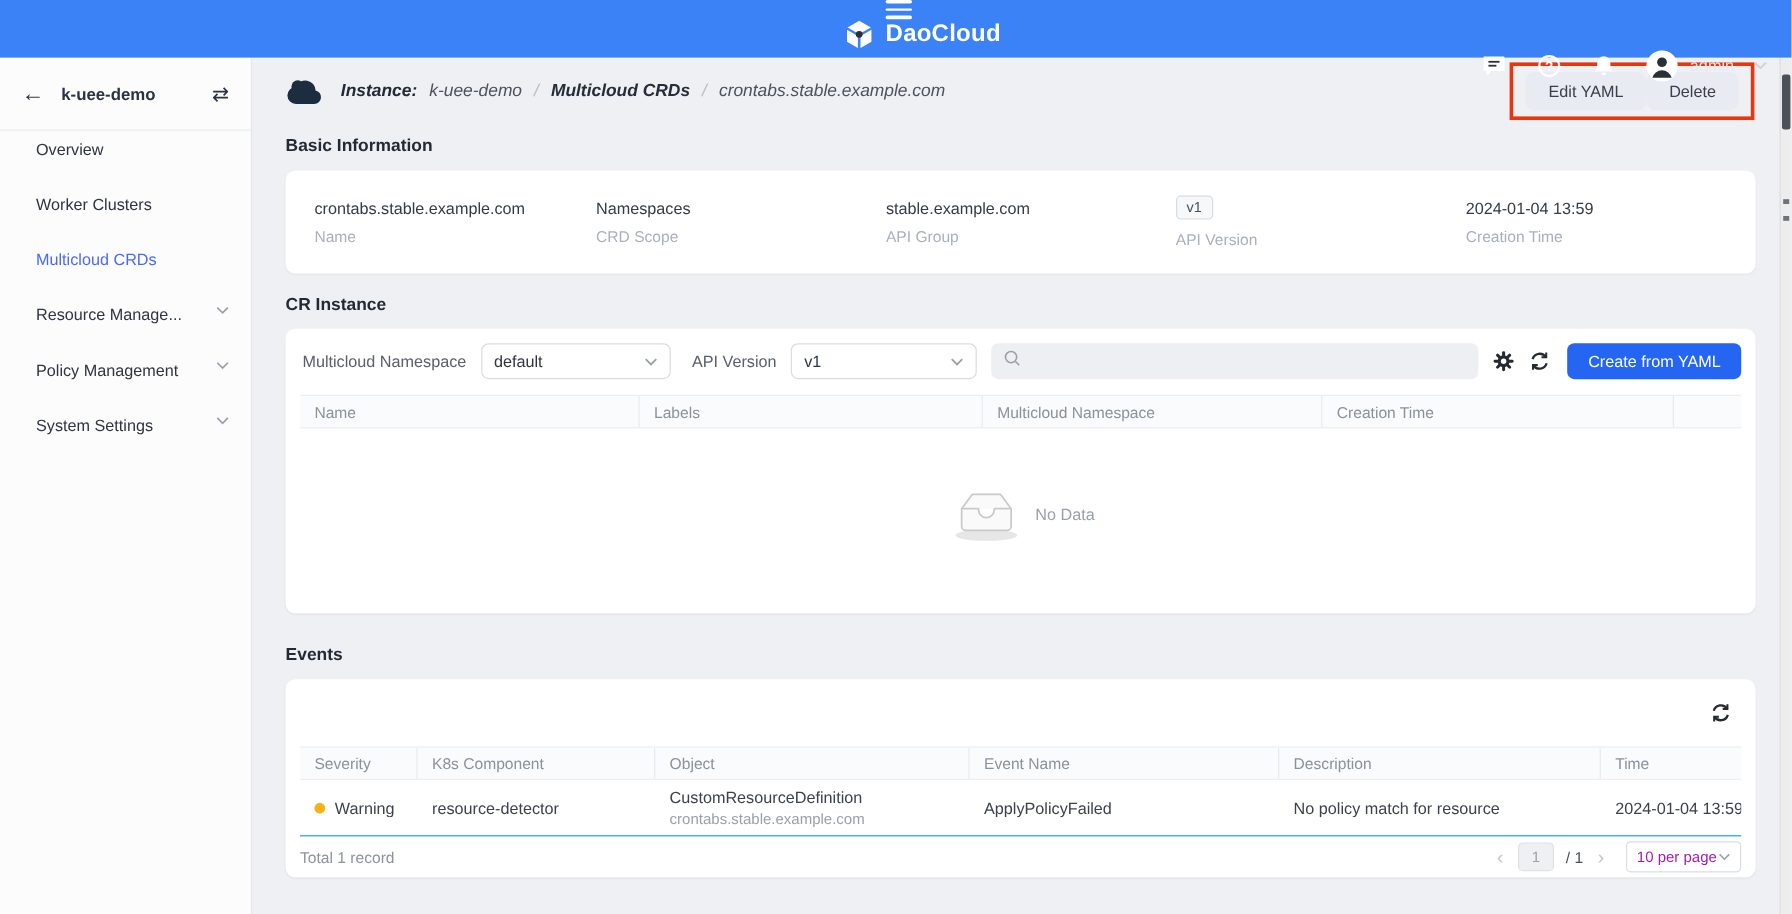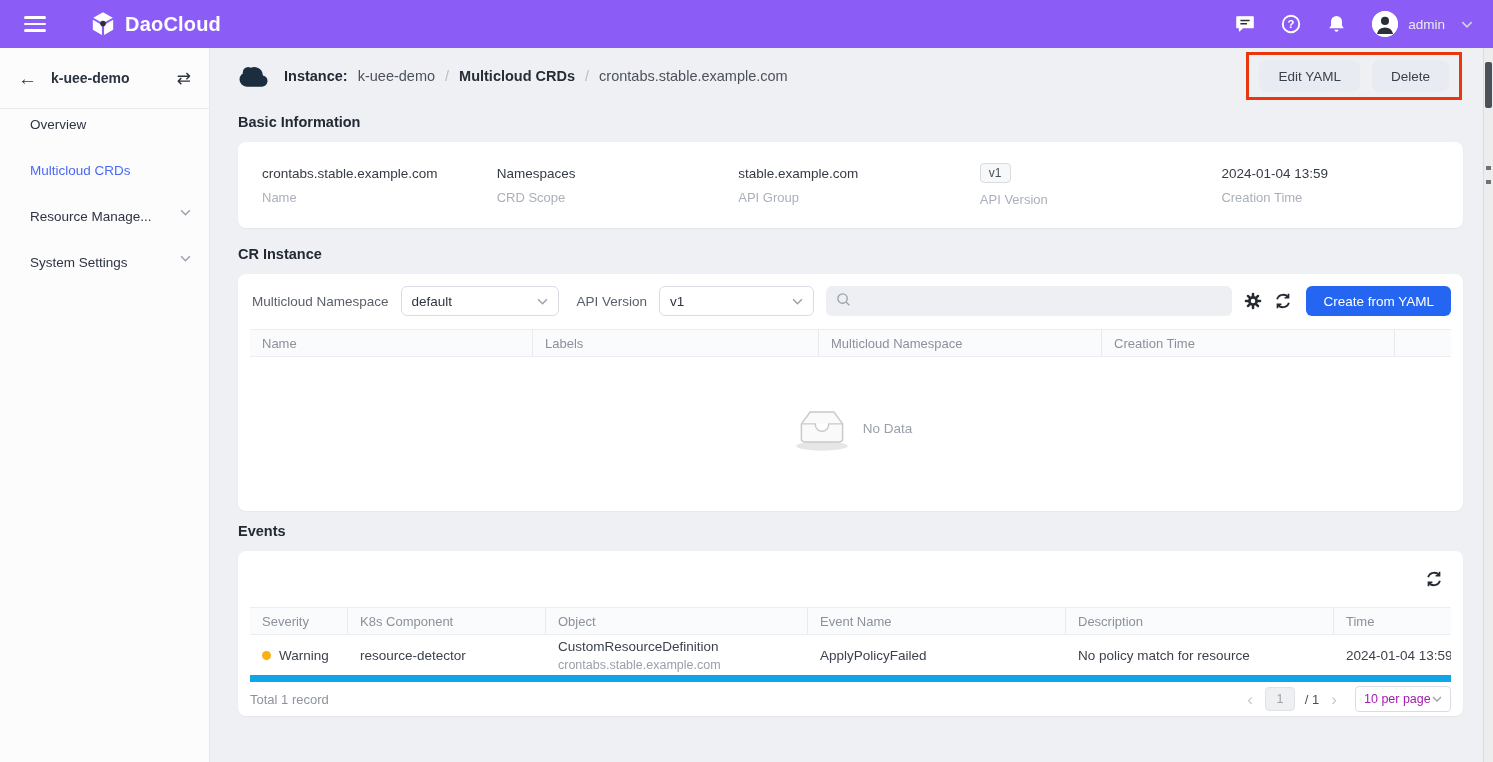--- a/index.html
+++ b/index.html
@@ -1,21 +1,21 @@
 <!DOCTYPE html>
 <html><head>
 <meta charset="utf-8">
 <style>
   * { margin:0; padding:0; box-sizing:border-box; }
   html,body { width:1493px; height:762px; overflow:hidden; }
   body { font-family:"Liberation Sans", sans-serif; background:#eef0f3; position:relative; color:#2c323c; }
 
   
-  .navbar { position:absolute; top:0; left:0; width:1493px; height:48px; background:#8b5cf6;
-            display:flex; align-items:center; padding:0 20px; z-index:30; }
+  .navbar { position:absolute; top:0; left:0; width:1493px; height:48px; background:#3b82f6;
+            display:flex; align-items:center; padding:0 20px; z-index:30;flex-direction:column; }
   .hamburger { width:22px; display:flex; flex-direction:column; gap:4px; cursor:pointer; margin-left:4px; }
   .hamburger span { height:2.5px; background:#fff; border-radius:2px; }
   .brand { display:flex; align-items:center; gap:9px; margin-left:44px; }
   .brand-name { color:#fff; font-size:20px; font-weight:bold; letter-spacing:.2px; }
   .nav-right { margin-left:auto; display:flex; align-items:center; gap:26px; }
   .nav-icon { display:flex; align-items:center; cursor:pointer; }
   .avatar-wrap { width:26px; height:26px; border-radius:50%; overflow:hidden; background:#fff; display:flex; align-items:flex-end; justify-content:center; }
   .username { color:#e8eaee; font-size:13.5px; margin-left:-16px; }
   .user-chevron { color:#cfd3d9; margin-left:-10px; display:flex; }
 
@@ -30,29 +30,29 @@
   .side-item { height:46px; display:flex; padding:0 18px 0 30px; font-size:13.5px;
                color:#2e3440; cursor:pointer; }
   .side-item .lbl { flex:1; }
   .side-item.active { color:#4a6af5; }
   .side-chev { color:#9aa0aa; display:flex; }
 
   
   .main { position:absolute; top:48px; left:211px; right:10px; bottom:0; padding:0 20px 0 27px; overflow:hidden; }
 
   .page-header { height:56px; display:flex; align-items:center; justify-content:space-between; }
-  .breadcrumb { display:flex; align-items:center; gap:10px; font-size:14.5px; }
+  .breadcrumb { display:flex; align-items:center; gap:10px; font-size:14.5px;font-style:italic; }
   .bc-cloud { display:flex; margin-right:4px; }
   .bc-prefix { font-weight:bold; color:#222a35; }
   .bc-item { color:#4c525c; }
   .bc-item.link { cursor:pointer; }
   .bc-item.bold { font-weight:bold; color:#262d38; }
   .bc-sep { color:#b7bcc4; }
 
-  .header-actions { position:relative; display:flex; gap:12px; margin-right:14px; }
+  .header-actions { position:relative; display:flex; gap:0; margin-right:14px; }
   .annotation-box { position:absolute; inset:-8px -13px; border:3px solid #e8360f; pointer-events:none; z-index:5; }
   .btn-ghost { background:#e9ebf2; border:none; border-radius:8px; height:32px; padding:0 19px;
                font-size:13.5px; color:#3a404b; font-family:inherit; cursor:pointer; }
 
   .section-title { font-size:14.5px; font-weight:bold; color:#232a35; margin:10px 0 12px; }
 
   .card { background:#fff; border-radius:8px; box-shadow:0 1px 2px rgba(20,30,50,.04); }
 
   
   .basic-card { height:86px; display:flex; align-items:center; padding:0 0 0 24px; margin-bottom:10px; }
@@ -85,21 +85,21 @@
   .th:last-child { border-right:none; }
   .cr-c1{width:283px}.cr-c2{width:286px}.cr-c3{width:283px}.cr-c4{width:293px}.cr-c5{flex:1}
 
   .empty-state { flex:1; display:flex; flex-direction:row; align-items:center; justify-content:center; gap:8px; }
   .no-data-text { font-size:13.5px; color:#9aa0aa; }
 
   
   .events-card { height:165px; padding:0 12px; display:flex; flex-direction:column; }
   .events-toolbar { height:56px; display:flex; align-items:center; justify-content:flex-end; padding-right:8px; }
   .ev-c1{width:98px}.ev-c2{width:198px}.ev-c3{width:262px}.ev-c4{width:258px}.ev-c5{width:268px}.ev-c6{flex:1}
-  .ev-row { display:flex; align-items:center; height:47px; border-bottom:7px solid #0ea5e9; font-size:13.5px; color:#3c424d; }
+  .ev-row { display:flex; align-items:center; height:47px; border-bottom:1px solid #0ea5e9; font-size:13.5px; color:#3c424d; }
   .td { padding:0 12px; overflow:hidden; white-space:nowrap; }
   .sev-cell { display:flex; align-items:center; gap:8px; }
   .warn-dot { width:9px; height:9px; border-radius:50%; background:#f9b114; flex:none; }
   .obj-kind { margin-bottom:4px; }
   .obj-name { font-size:12.5px; color:#9aa0aa; }
 
   .events-footer { height:34px; display:flex; align-items:center; justify-content:space-between; font-size:13px; color:#8e939d; }
   .pager { display:flex; align-items:center; gap:10px; }
   .pg-chev { font-size:17px; color:#c5c9cf; cursor:pointer; line-height:1; padding:0 2px; }
   .page-box { width:30px; height:24px; background:#eef0f2; border:1px solid #dfe2e6; border-radius:4px;
@@ -171,25 +171,36 @@
 <div class="sidebar">
   <div class="sidebar-header">
     <span class="back-icon">←</span>
     <span class="sidebar-instance">k-uee-demo</span>
     <span class="switch-icon">⇄</span>
   </div>
   <nav class="side-nav">
     <div class="side-item">
       <span class="lbl">Overview</span>
     </div>
+    <div class="side-item">
+      <span class="lbl">Worker Clusters</span>
+    </div>
     <div class="side-item active">
       <span class="lbl">Multicloud CRDs</span>
     </div>
     <div class="side-item">
       <span class="lbl">Resource Manage...</span>
+      <span class="side-chev">
+          <svg width="11" height="7" viewBox="0 0 10 6">
+            <path d="M1 1l4 4 4-4" fill="none" stroke="currentColor" stroke-width="1.3"></path>
+          </svg>
+        </span>
+    </div>
+    <div class="side-item">
+      <span class="lbl">Policy Management</span>
       <span class="side-chev">
           <svg width="11" height="7" viewBox="0 0 10 6">
             <path d="M1 1l4 4 4-4" fill="none" stroke="currentColor" stroke-width="1.3"></path>
           </svg>
         </span>
     </div>
     <div class="side-item">
       <span class="lbl">System Settings</span>
       <span class="side-chev">
           <svg width="11" height="7" viewBox="0 0 10 6">
@@ -312,21 +323,21 @@
     <div class="empty-state">
       <svg width="66" height="48" viewBox="0 0 64 46">
         <ellipse cx="32" cy="40.5" rx="25" ry="4.5" fill="#e6e6e6"></ellipse>
         <path d="M12 19 L20.5 7.5 h23 L52 19 v14.5 a3 3 0 0 1 -3 3 h-34 a3 3 0 0 1 -3 -3 z" fill="#fafafa" stroke="#c9c9c9" stroke-width="1.4" stroke-linejoin="round"></path>
         <path d="M12 19 h13.5 c0 4.2 2.8 7.2 6.5 7.2 s6.5 -3 6.5 -7.2 H52" fill="#ffffff" stroke="#c9c9c9" stroke-width="1.4" stroke-linejoin="round"></path>
       </svg>
       <div class="no-data-text">No Data</div>
     </div>
   </div>
 
-  <div class="section-title" style="margin-top:12px">Events</div>
+  <div class="section-title" style="margin-top:27px">Events</div>
 
   <div class="card events-card">
     <div class="events-toolbar">
       <span class="tool-icon">
         <svg width="18" height="18" viewBox="0 0 16 16" fill="none" stroke="#262b33" stroke-width="1.7">
             <path d="M13.2 9.5a5.5 5.5 0 0 1-9.9 1.5"></path>
             <path d="M2.8 6.5a5.5 5.5 0 0 1 9.9-1.5"></path>
             <path d="M12.9 1.6v3.5H9.4" stroke-width="1.5"></path>
             <path d="M3.1 14.4v-3.5h3.5" stroke-width="1.5"></path>
           </svg>

